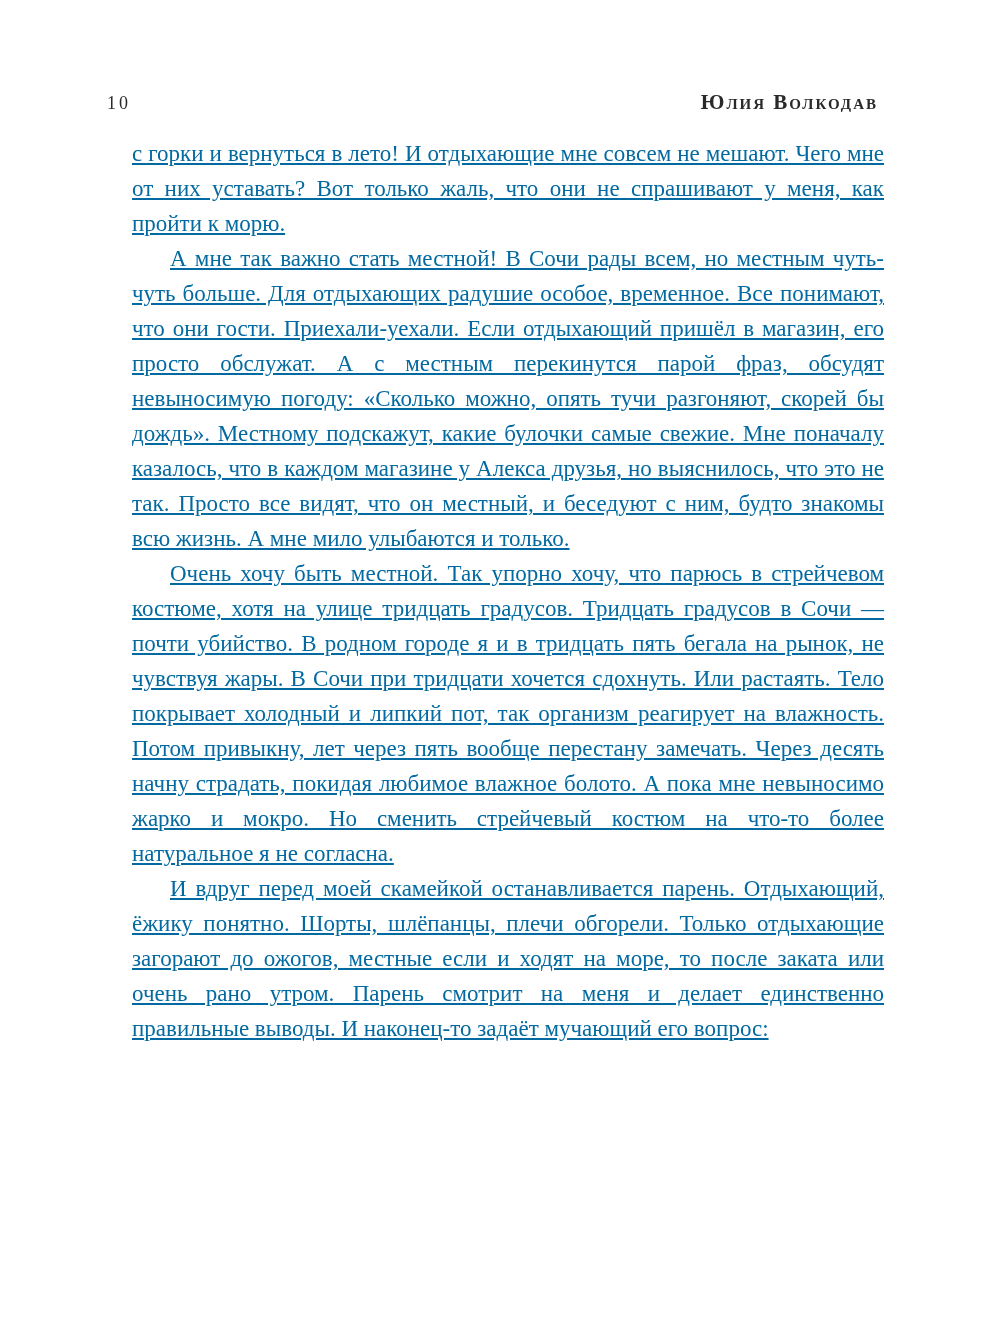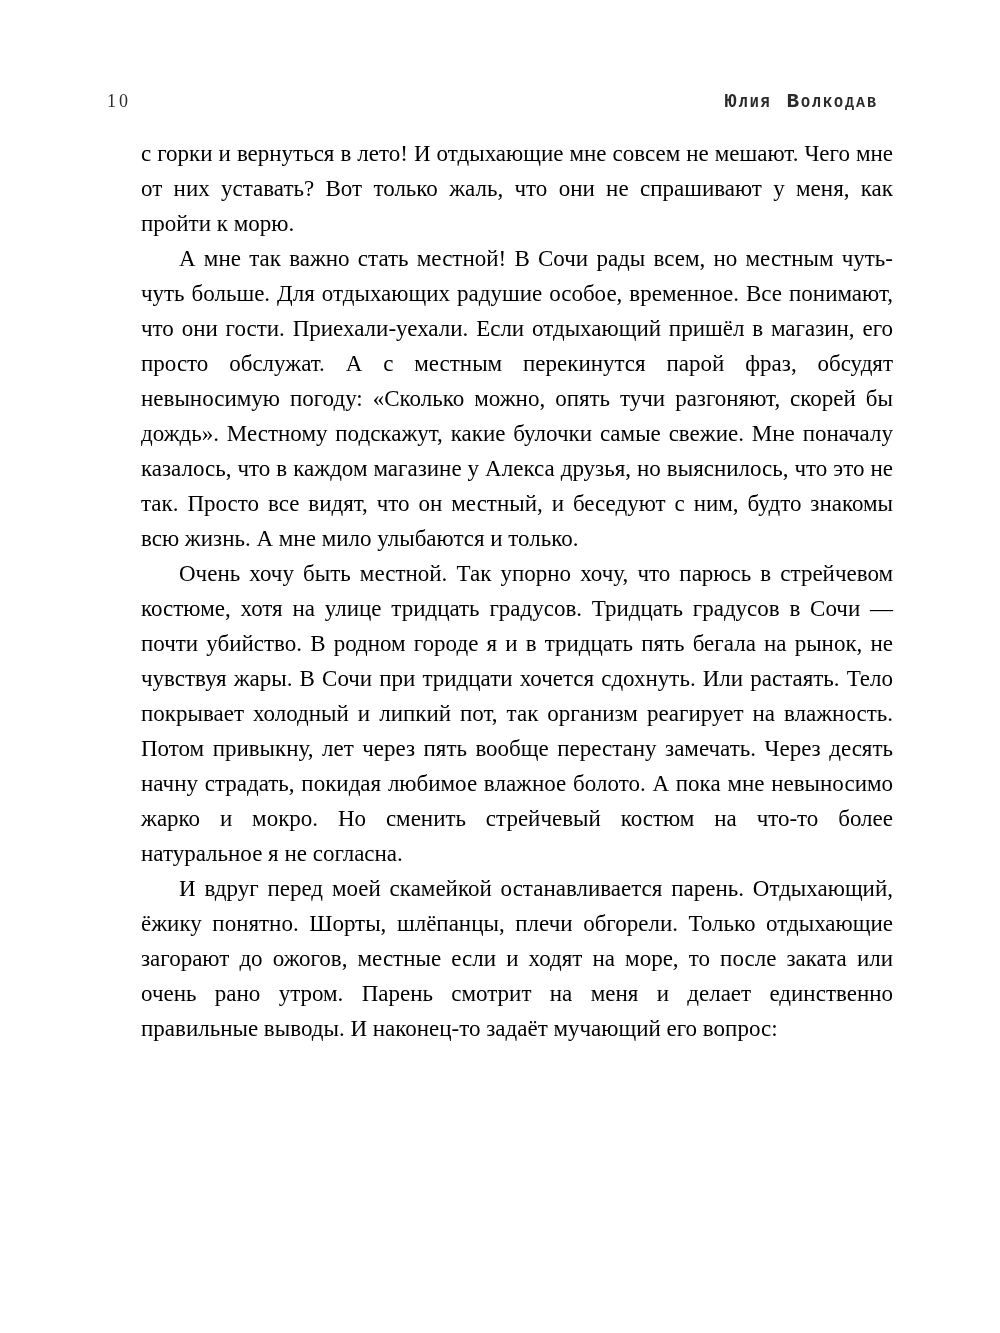--- a/index.html
+++ b/index.html
@@ -30,38 +30,39 @@
     align-items: baseline;
   }
   .page-number {
     font-family: "Liberation Serif", serif;
     font-size: 18px;
     letter-spacing: 3px;
     font-weight: 400;
     color: #2a2a2a;
   }
   .author-name {
-    font-family: Liberation Mono, monospace;
+    font-family: Liberation Serif, serif;
     font-variant: small-caps;
     font-size: 21px;
     letter-spacing: 2px;
     font-weight: 600;
     color: #2a2a2a;
   }
   .body-text {
     position: absolute;
     top: 136px;
-    left: 141px;
+    left: 132px;
     width: 752px;
     font-size: 23px;
     line-height: 35px;
     text-align: justify;
     hyphens: auto;
     -webkit-hyphens: auto;
-    color: #000000;
+    color: #0369a1;
+    text-decoration: underline;
   }
   .body-text p {
     margin: 0;
     padding: 0;
     text-indent: 38px;
   }
   .body-text p.no-indent {
     text-indent: 0;
   }
 </style>

